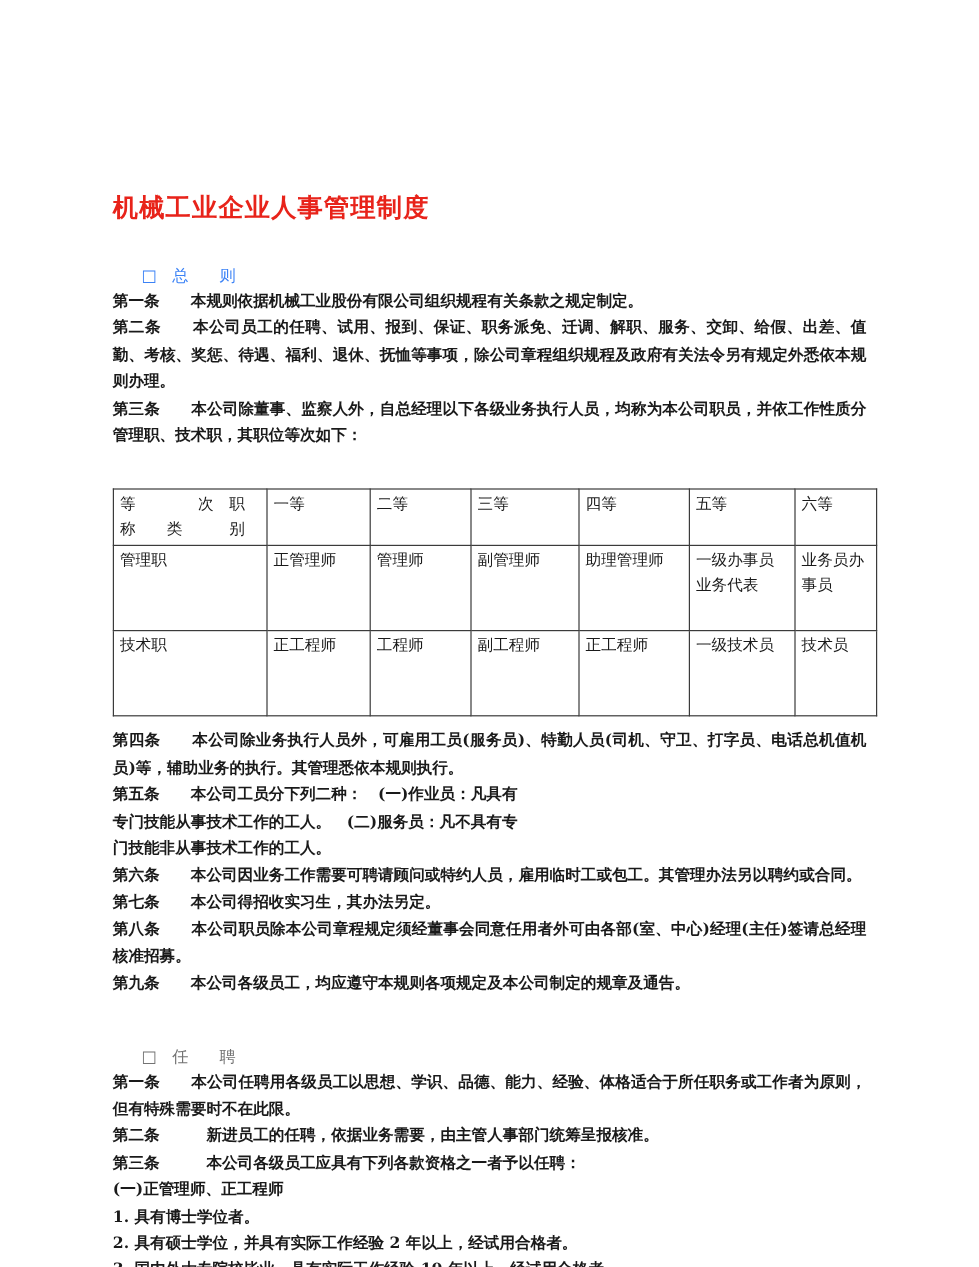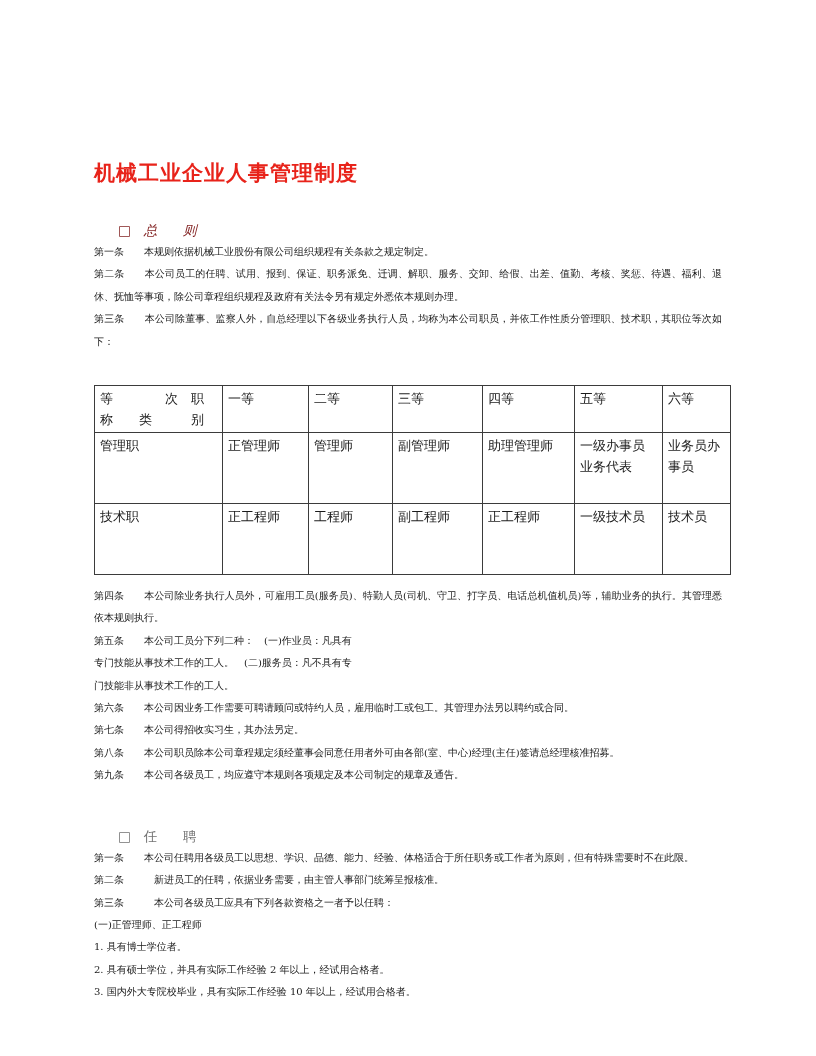--- a/index.html
+++ b/index.html
@@ -44,25 +44,26 @@
     font-size: 13.5px;
     line-height: 22px;
     margin-top: 18px;
     margin-bottom: 0;
     padding-left: 24px;
     font-family: "DejaVu Serif", "Liberation Serif", serif;
     white-space: pre;
   }
   p.para {
     margin: 0;
-    font-size: 10px;
+    font-size: 13px;
     line-height: 22.4px;
     text-align: justify;
     text-justify: inter-ideograph;
     text-indent: 0;
+    font-weight: bold;
   }
   p.noindent {
     text-indent: 0;
   }
   .gap-md { height: 13px; }
   .gap-lg { height: 20px; }
 
   table.rank-table {
     border-collapse: collapse;
     margin-top: 32px;
@@ -93,21 +94,21 @@
 </style>
 </head>
 <body>
 
 <div class="page">
   <div class="content">
 
     <h1 class="doc-title" style="color: rgb(232, 35, 26);">机械工业企业人事管理制度</h1>
 
     <div class="gap-md"></div>
-    <div class="section-head" style="color: #7f1d1d; font-style: italic;">□   总      则</div>
+    <div class="section-head" style="color: #3b82f6;">□   总      则</div>
 
     <p class="para noindent">第一条　　本规则依据机械工业股份有限公司组织规程有关条款之规定制定。</p>
     <p class="para noindent">第二条　　本公司员工的任聘、试用、报到、保证、职务派免、迁调、解职、服务、交卸、给假、出差、值勤、考核、奖惩、待遇、福利、退休、抚恤等事项，除公司章程组织规程及政府有关法令另有规定外悉依本规则办理。</p>
     <p class="para noindent">第三条　　本公司除董事、监察人外，自总经理以下各级业务执行人员，均称为本公司职员，并依工作性质分管理职、技术职，其职位等次如下：</p>
 
     <table class="rank-table">
       <tbody>
         <tr class="row-head">
           <td class="c0">
             <span class="hdr-line">等　　　　次　职</span>

